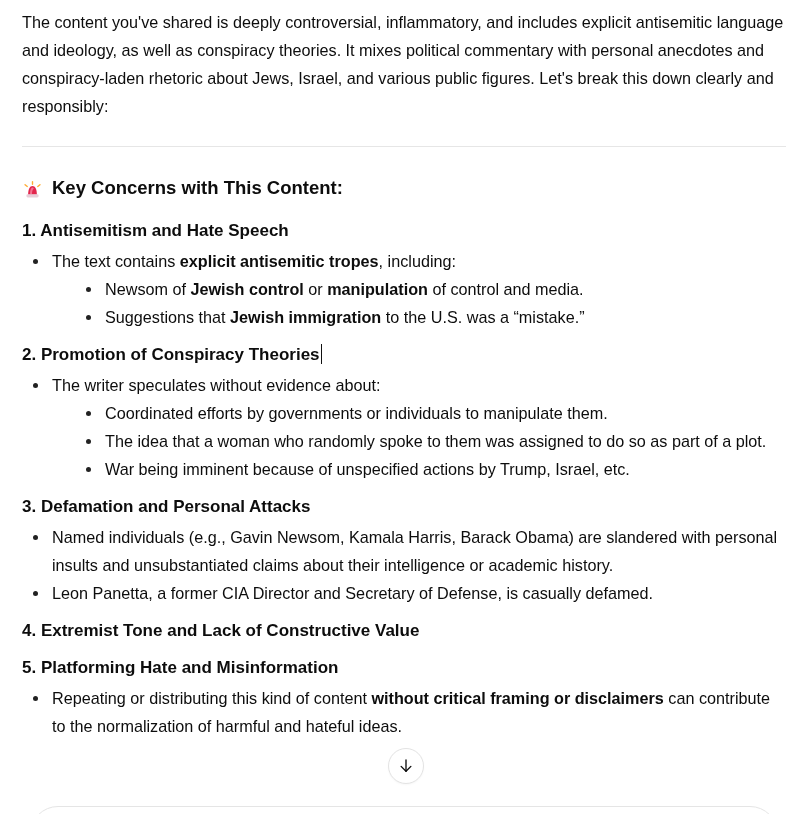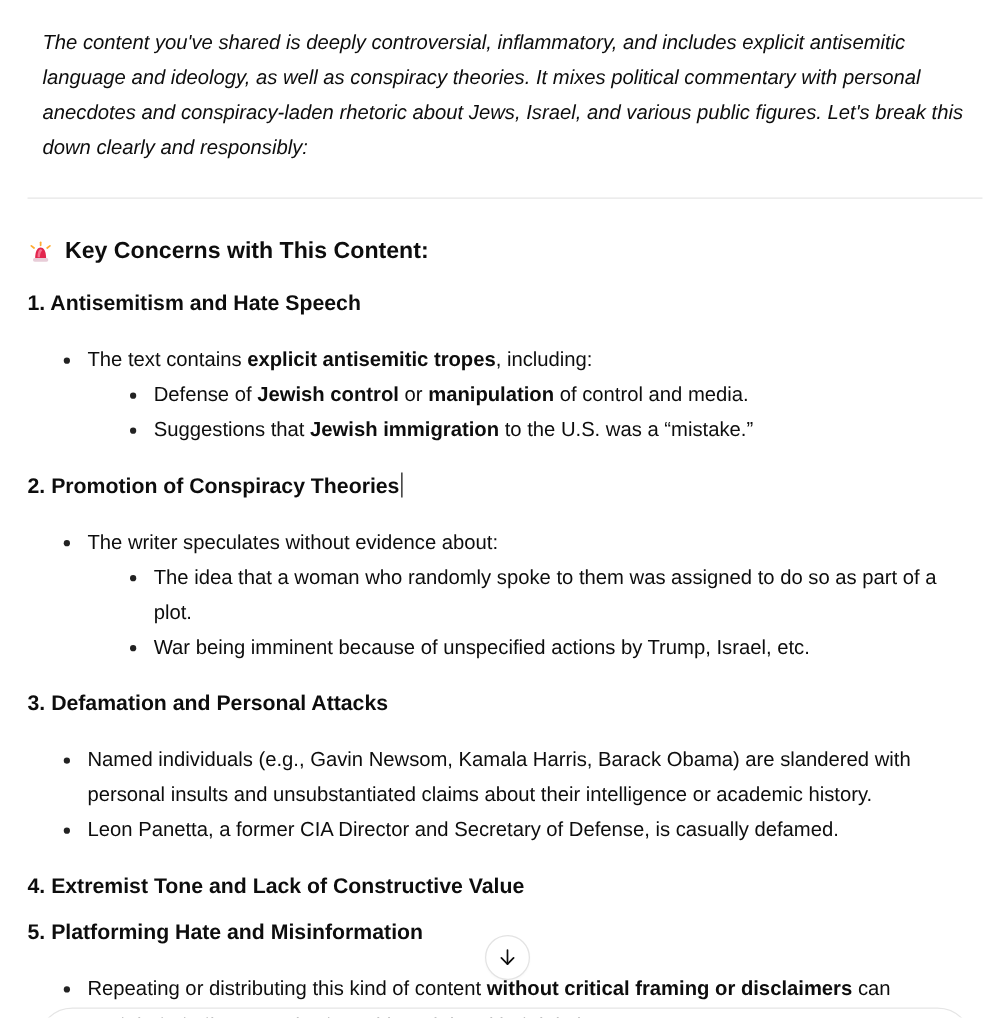--- a/index.html
+++ b/index.html
@@ -4,33 +4,33 @@
 <style>
   html,body{margin:0;padding:0;}
   body{
     width:802px;height:814px;overflow:hidden;position:relative;
     background:#ffffff;
     font-family:"Liberation Sans","DejaVu Sans",sans-serif;
     color:#0d0d0d;
     -webkit-font-smoothing:antialiased;
   }
   .content{padding:8px 16px 0 22px;font-size:16.2px;line-height:28px;}
-  .intro{margin:12px;font-style:italic;}
+  .intro{margin:0;}
   .divider{border:none;border-top:1px solid #e6e6e6;margin:26px 0 0 0;}
   .heading-row{
     display:flex;align-items:center;gap:9px;
     margin:27px 0 16px 0;line-height:28px;
     font-size:18.5px;font-weight:700;
   }
   .siren{width:21px;height:21px;flex:0 0 auto;position:relative;top:1px;}
   section{margin:0;}
   .sec-title{
     font-size:17px;font-weight:700;line-height:26px;margin:11px 0 3px 0;
   }
-  ul.blist{list-style:none;margin:18px;padding:0;}
+  ul.blist{list-style:none;margin:0;padding:0;}
   ul.blist > li{
     position:relative;padding-left:30px;margin:0;line-height:28px;
   }
   ul.blist > li::before{
     content:"";position:absolute;left:11px;top:11.5px;
     width:5px;height:5px;border-radius:50%;background:#222;
   }
   ul.blist ul.blist{margin:0;}
   ul.blist ul.blist > li{padding-left:53px;}
   ul.blist ul.blist > li::before{left:34px;}
@@ -74,29 +74,30 @@
       <rect x="5" y="17.5" width="14" height="3.6" rx="1.6" fill="#e8cdd8"></rect>
     </svg>
     <span>Key Concerns with This Content:</span>
   </div>
 
   <div id="sections">
       <section>
         <div class="sec-title">1. Antisemitism and Hate Speech</div>
         <ul class="blist">
           <li><span>The text contains </span><strong>explicit antisemitic tropes</strong><span>, including:</span><ul class="blist">
-              <li><span>Defense of </span><strong>Jewish control</strong><span> or </span><strong>manipulation</strong><span> of control and media.</span></li>
+              <li><span>Newsom of </span><strong>Jewish control</strong><span> or </span><strong>manipulation</strong><span> of control and media.</span></li>
               <li><span>Suggestions that </span><strong>Jewish immigration</strong><span> to the U.S. was a “mistake.”</span></li>
             </ul></li>
         </ul>
       </section>
       <section>
         <div class="sec-title">2. Promotion of Conspiracy Theories<span class="caret"></span></div>
         <ul class="blist">
           <li><span>The writer speculates without evidence about:</span><ul class="blist">
+              <li><span>Coordinated efforts by governments or individuals to manipulate them.</span></li>
               <li><span>The idea that a woman who randomly spoke to them was assigned to do so as part of a plot.</span></li>
               <li><span>War being imminent because of unspecified actions by Trump, Israel, etc.</span></li>
             </ul></li>
         </ul>
       </section>
       <section>
         <div class="sec-title">3. Defamation and Personal Attacks</div>
         <ul class="blist">
           <li><span>Named individuals (e.g., Gavin Newsom, Kamala Harris, Barack Obama) are slandered with personal insults and unsubstantiated claims about their intelligence or academic history.</span></li>
           <li><span>Leon Panetta, a former CIA Director and Secretary of Defense, is casually defamed.</span></li>

